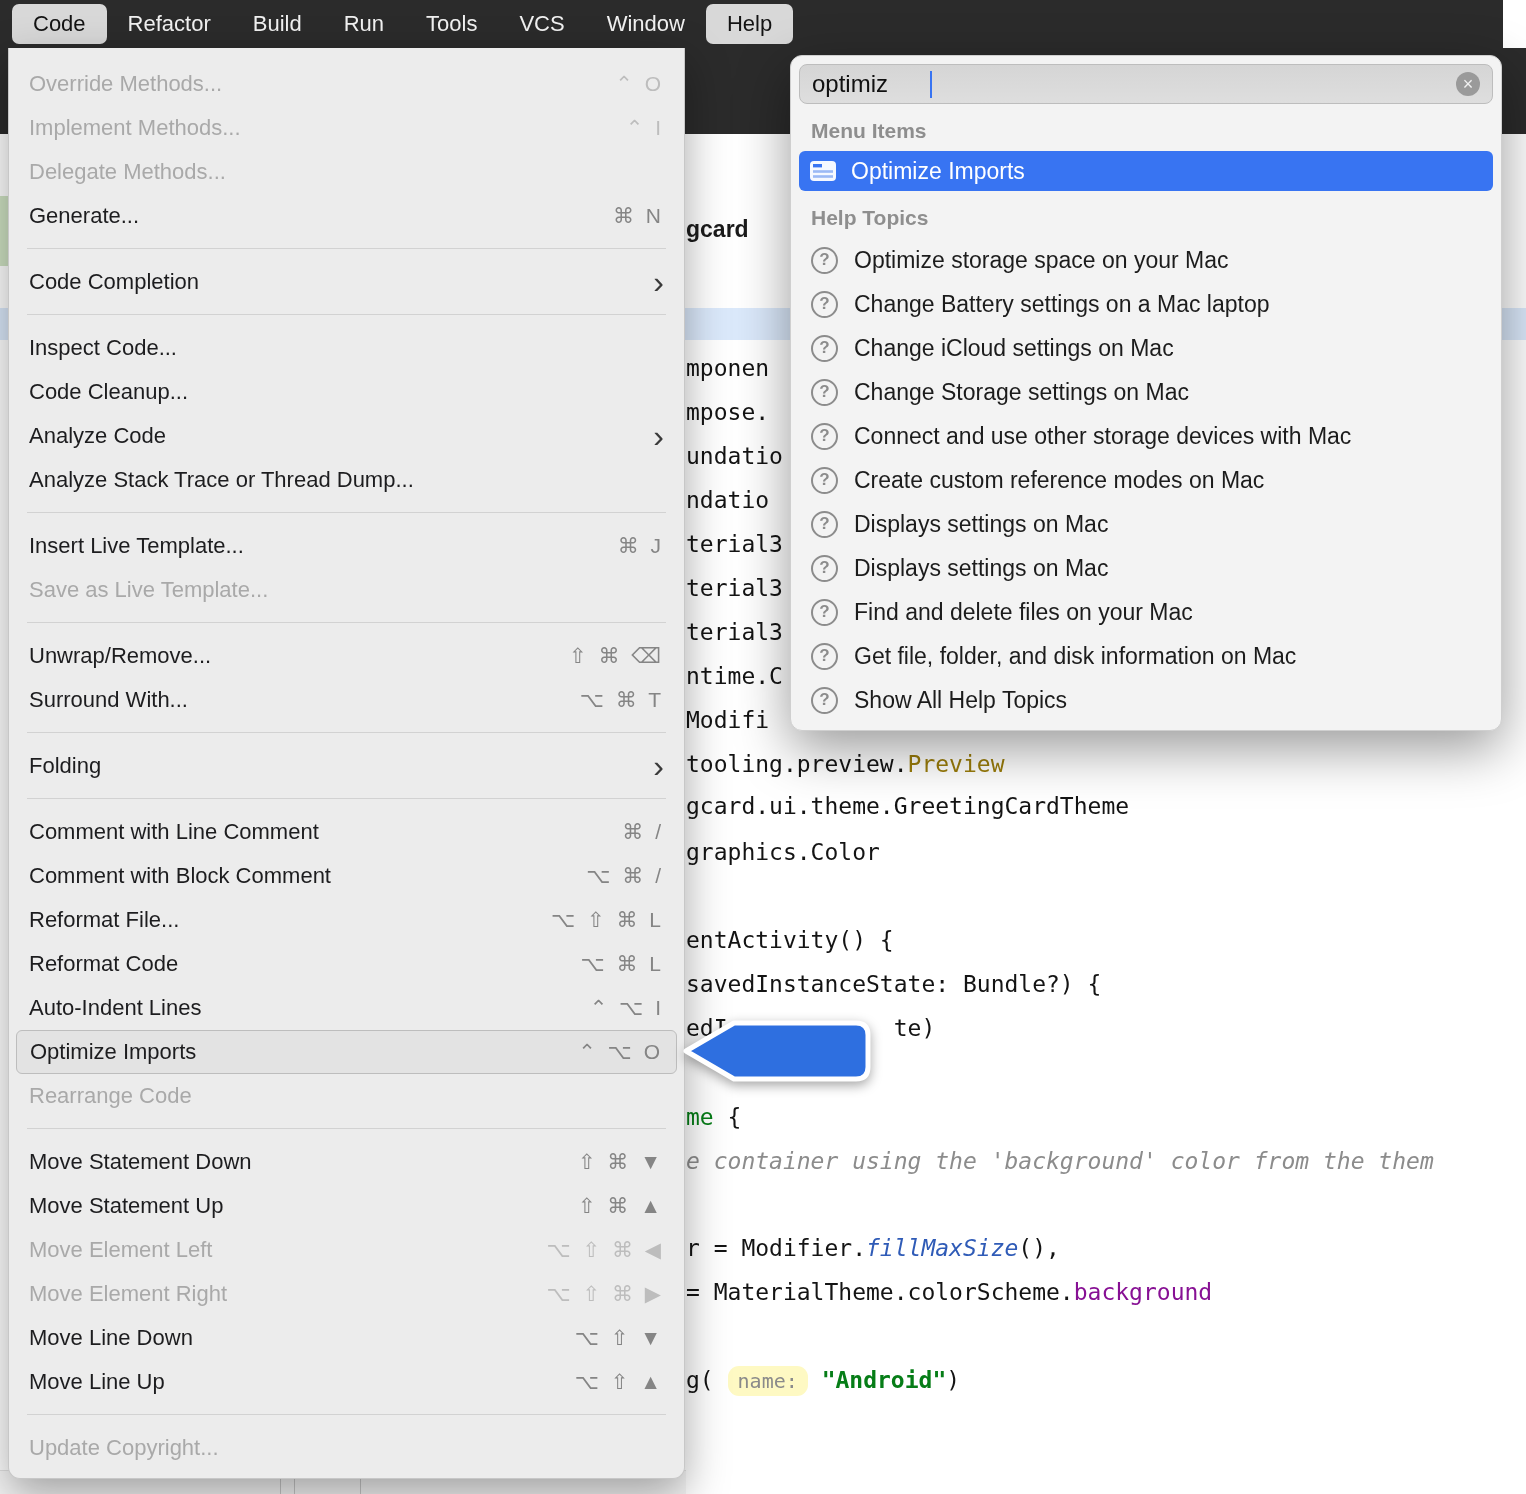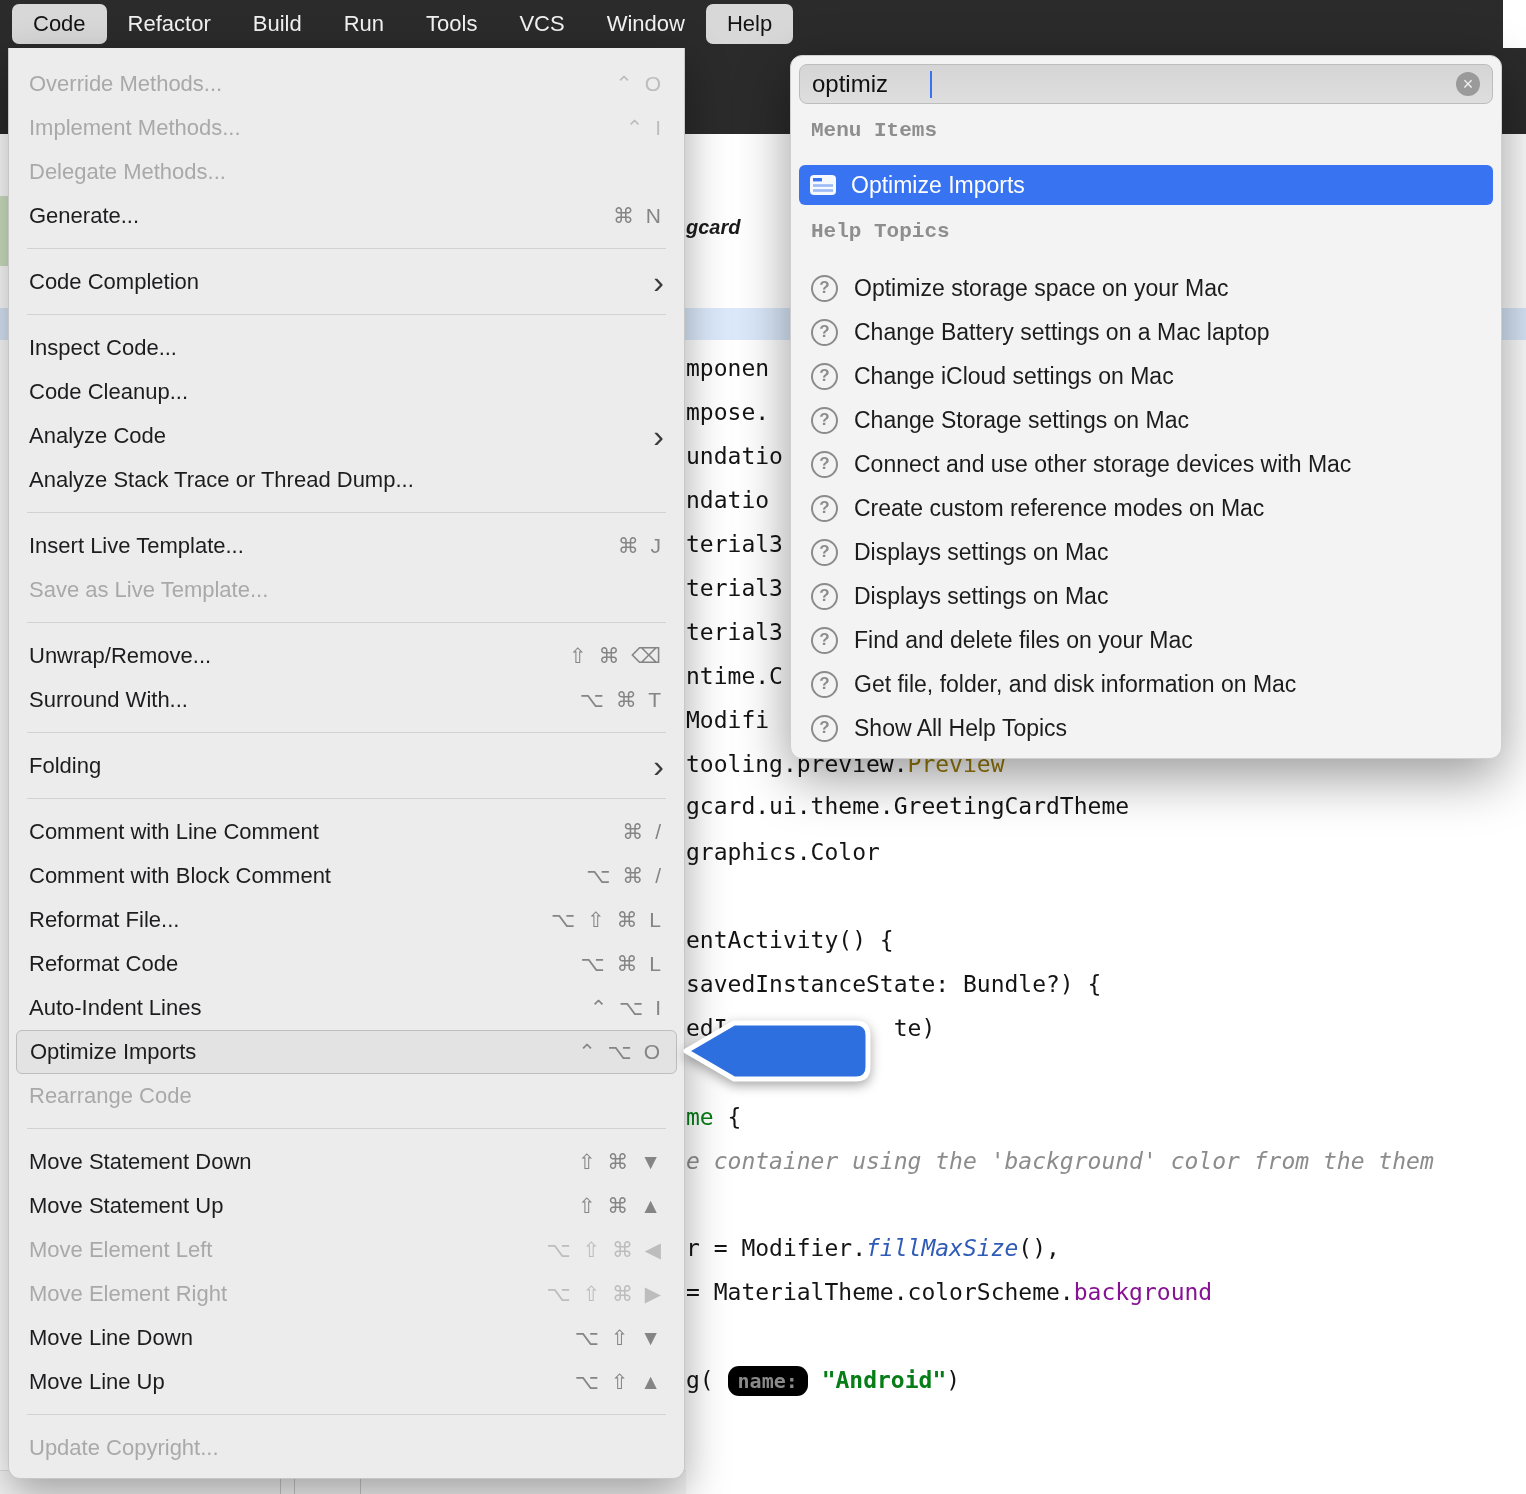--- a/index.html
+++ b/index.html
@@ -2,34 +2,34 @@
 <html style="--accent: #3874f2; --menubar-bg: #2b2b2b; --menu-bg: #ececec; --arrow-blue: #2e6fe0; --selection: #dbe9fb; --ann: #9b7d0a; --cmt: #8c8c8c; --fn: #2f5bb7; --prop: #871094; --str: #067d17;"><head>
 <meta charset="utf-8">
 <style>
   * { margin:0; padding:0; box-sizing:border-box; }
   html,body { width:1526px; height:1494px; }
   body { position:relative; overflow:hidden; background:#fff; font-family:"Liberation Sans",sans-serif; }
 
   
   #editor-layer { position:absolute; inset:0; background:#ffffff; }
   #titlebar-strip { position:absolute; left:0; top:48px; width:1526px; height:86px; background:var(--menubar-bg,#2b2b2b); }
-  #editor-header-frag { position:absolute; left:686px; top:216px; font-weight:bold; font-size:20px; color:#1b1b1b;font-style:italic; }
+  #editor-header-frag { position:absolute; left:686px; top:216px; font-weight:bold; font-size:23px; color:#1b1b1b; }
   #selected-line-band { position:absolute; left:0; top:308px; width:1526px; height:32px; background:var(--selection,#dbe9fb); }
   #left-green { position:absolute; left:0; top:196px; width:8px; height:70px; background:#cfe3c3; }
   #code-layer { position:absolute; inset:0; }
   .code-line { position:absolute; left:686px; height:44px; line-height:44px; white-space:pre;
                font-family:"DejaVu Sans Mono",monospace; font-size:23px; color:#141414; }
   .seg-d   { color:#141414; }
   .seg-ann { color:var(--ann,#9b7d0a); }
   .seg-cmt { color:var(--cmt,#8c8c8c); font-style:italic; }
   .seg-fn  { color:var(--fn,#2f5bb7); font-style:italic; }
   .seg-prop{ color:var(--prop,#871094);margin-top:32px; }
   .seg-str { color:var(--str,#067d17); font-weight:bold; }
   .seg-grn { color:var(--str,#067d17); }
-  .seg-chip{ background:#000000; color:#8a8a8a; border-radius:11px; padding:3px 10px; font-size:20px;font-weight:bold; }
+  .seg-chip{ background:#fef9c3; color:#8a8a8a; border-radius:11px; padding:3px 10px; font-size:20px; }
   #bottom-strip { position:absolute; left:0; top:1470px; width:686px; height:24px; background:#f6f6f6; border-top:1px solid #e2e2e2; }
   #bottom-strip .tick { position:absolute; top:0; width:1px; height:24px; background:#c9c9c9; }
 
   
   #menu-bar { position:absolute; left:0; top:0; width:1503px; height:48px; background:var(--menubar-bg,#2b2b2b);
               display:flex; align-items:center; padding-left:12px; z-index:30; }
   .mb-item { color:#f1f1f1; font-size:22px; padding:7px 21px; border-radius:7px; white-space:nowrap; }
   .mb-open { background:#d8d8d8; color:#131313; }
 
   
@@ -48,21 +48,21 @@
   
   #help-popup { position:absolute; left:790px; top:55px; width:712px; background:#f3f3f3;
                 border:1px solid #cfcfcf; border-radius:12px; padding:8px;
                 box-shadow:0 18px 54px rgba(0,0,0,0.4); z-index:40; }
   #help-search { height:40px; background:linear-gradient(#d5d5d5,#dedede); border:1px solid #bdbdbd;
                  border-radius:8px; display:flex; align-items:center; padding:0 12px;gap:40px; }
   #help-search-value { font-size:24px; color:#101010; }
   #search-caret { width:2px; height:27px; background:var(--accent,#3874f2); margin-left:2px; }
   #search-clear { margin-left:auto; width:24px; height:24px; border-radius:50%; background:#9a9a9a; color:#f1f1f1;
                   display:flex; align-items:center; justify-content:center; font-size:18px; line-height:1; }
-  .help-header { color:#8e8e8e; font-size:21px; font-weight:bold; padding:15px 12px 23px;font-family:Liberation Mono, monospace; }
+  .help-header { color:#8e8e8e; font-size:21px; font-weight:bold; padding:15px 12px 8px; }
   #menu-result-row { height:40px; background:var(--accent,#3874f2); border-radius:6px; display:flex;
                      align-items:center; color:#fff; font-size:23px; padding:0 10px; gap:14px; }
   .topic-row { height:44px; display:flex; align-items:center; gap:16px; padding:0 12px; font-size:23px; color:#1c1c1c; }
   .topic-icon { width:27px; height:27px; border-radius:50%; border:2px solid #8c8c8c; color:#8c8c8c;
                 font-size:17px; font-weight:bold; display:flex; align-items:center; justify-content:center; flex:none; }
 
   
   #pointer-arrow { position:absolute; left:676px; top:1015px; width:200px; height:72px; z-index:50;
                    filter:drop-shadow(0 4px 6px rgba(0,0,0,0.35)); }
 </style>

